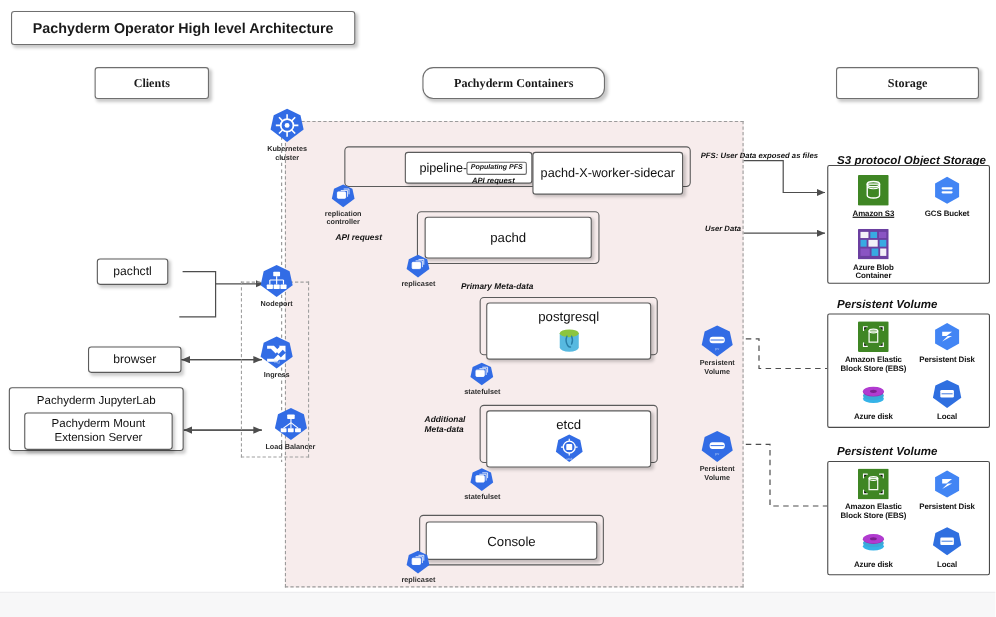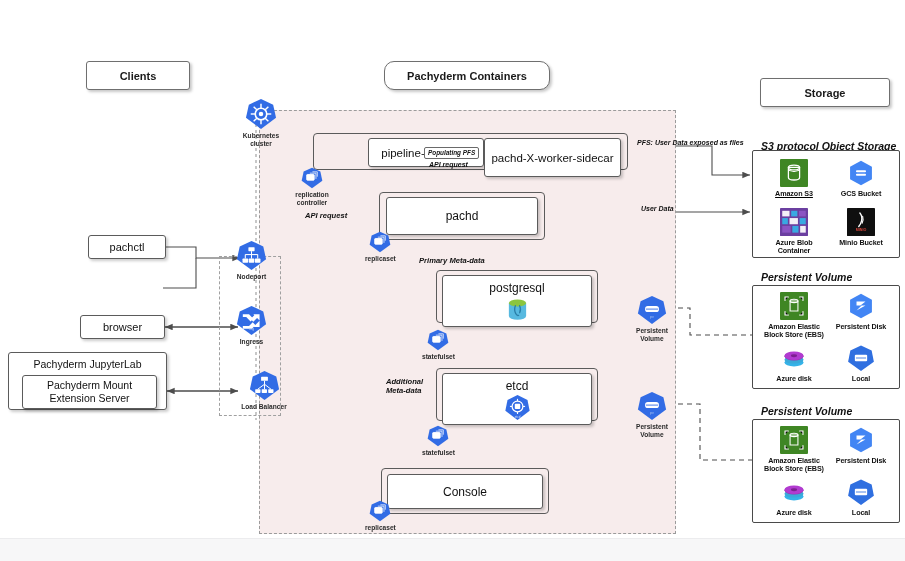--- a/index.html
+++ b/index.html
@@ -17,21 +17,21 @@
   .footer-band{left:0;top:538px;width:905px;height:23px;background:#f7f7f8;border-top:1px solid #ececee;}
 
   
   .hdrbox{
     background:#fff;border:1px solid #6f6f6f;border-radius:3px;
     display:flex;align-items:center;justify-content:center;
     box-shadow:2px 2px 3px rgba(0,0,0,.22);
     font-weight:bold;color:#1a1a1a;
   }
   .title-box{left:10px;top:10px;width:313px;height:31px;font-size:13px;}
-  .lbl-box{font-size:11px;height:29px;}
+  .lbl-box{font-size:11px;height:29px;font-family:Liberation Serif, serif;}
 
   
   .pbox{
     background:#fff;border:1px solid #5b5b5b;border-radius:3px;
     display:flex;align-items:center;justify-content:center;
     box-shadow:2px 2px 3px rgba(0,0,0,.20);
     color:#111;text-align:center;
   }
 
   
@@ -312,35 +312,36 @@
 
       <path d="M598,404 H628" marker-end="url(#ar)"></path>
     </g>
 
     <g stroke="#4d4d4d" stroke-width="1.1" fill="none" stroke-dasharray="5,4">
       <path d="M660,308 H690 V335 H752"></path>
       <path d="M660,404 H700 V460 H752"></path>
     </g>
   </svg>
 
+  <div class="abs hdrbox title-box">Pachyderm Operator High level Architecture</div>
 
   <div class="abs hdrbox lbl-box" style="left:86px;top:61px;width:104px;">Clients</div>
   <div class="abs hdrbox lbl-box" style="left:384px;top:61px;width:166px;border-radius:10px;">Pachyderm Containers</div>
-  <div class="abs hdrbox lbl-box" style="left:760px;top:61px;width:130px;margin-top:17px;">Storage</div>
+  <div class="abs hdrbox lbl-box" style="left:760px;top:61px;width:130px;">Storage</div>
 
   <div class="abs pink-region"></div>
 
   <div class="kico" style="left:237px;top:98px;">
     <svg width="32" height="32">
         <use href="#ic-k8s" width="32" height="32"></use>
       </svg>
     <div class="kcap" style="width:48px;">Kubernetes cluster</div>
   </div>
 
-  <div class="abs pbox" style="left:88px;top:235px;width:78px;height:24px;font-size:11px;">pachctl</div>
+  <div class="abs pbox" style="left:88px;top:235px;width:65px;height:24px;font-size:11px;">pachctl</div>
   <div class="abs pbox" style="left:80px;top:315px;width:85px;height:24px;font-size:11px;">browser</div>
 
   <div class="abs pbox" style="left:8px;top:352px;width:159px;height:58px;display:block;padding-top:5px;">
     <div style="font-size:10.5px;text-align:center;">Pachyderm JupyterLab</div>
     <div class="pbox" style="position:absolute;left:13px;top:22px;width:133px;height:32px;font-size:10.5px;line-height:1.22;">Pachyderm Mount Extension Server</div>
   </div>
 
   <div class="abs dash-col"></div>
 
   <div class="kico" style="left:236px;top:240px;">
@@ -457,26 +458,20 @@
           <use href="#ic-gcs" width="28" height="28"></use>
         </svg>
       <div class="store-cap">GCS Bucket</div>
     </div>
     <div class="store-cell" style="left:9px;top:57px;">
       <svg width="28" height="28">
           <use href="#ic-azblob" width="28" height="28"></use>
         </svg>
       <div class="store-cap">Azure Blob Container</div>
     </div>
-    <div class="store-cell" style="left:76px;top:57px;">
-      <svg width="28" height="28">
-          <use href="#ic-minio" width="28" height="28"></use>
-        </svg>
-      <div class="store-cap">Minio Bucket</div>
-    </div>
   </div>
 
   <div class="abs store-title" style="left:761px;top:271px;">Persistent Volume</div>
   <div class="abs storebox" style="left:752px;top:285px;width:148px;height:104px;">
     <div class="store-cell" style="left:9px;top:6px;">
       <svg width="28" height="28">
           <use href="#ic-ebs" width="28" height="28"></use>
         </svg>
       <div class="store-cap">Amazon Elastic Block Store (EBS)</div>
     </div>

